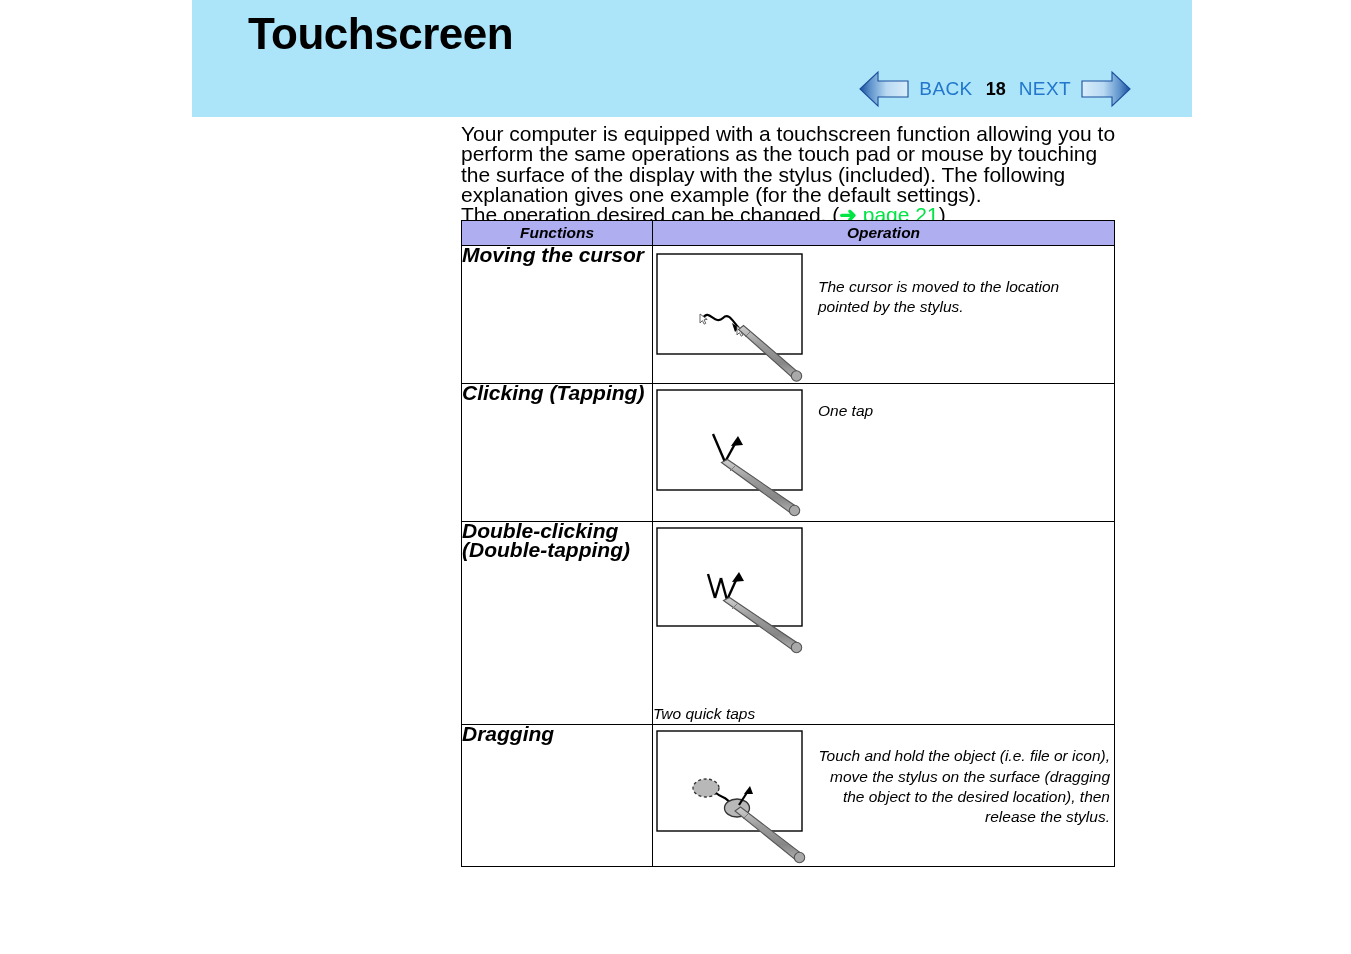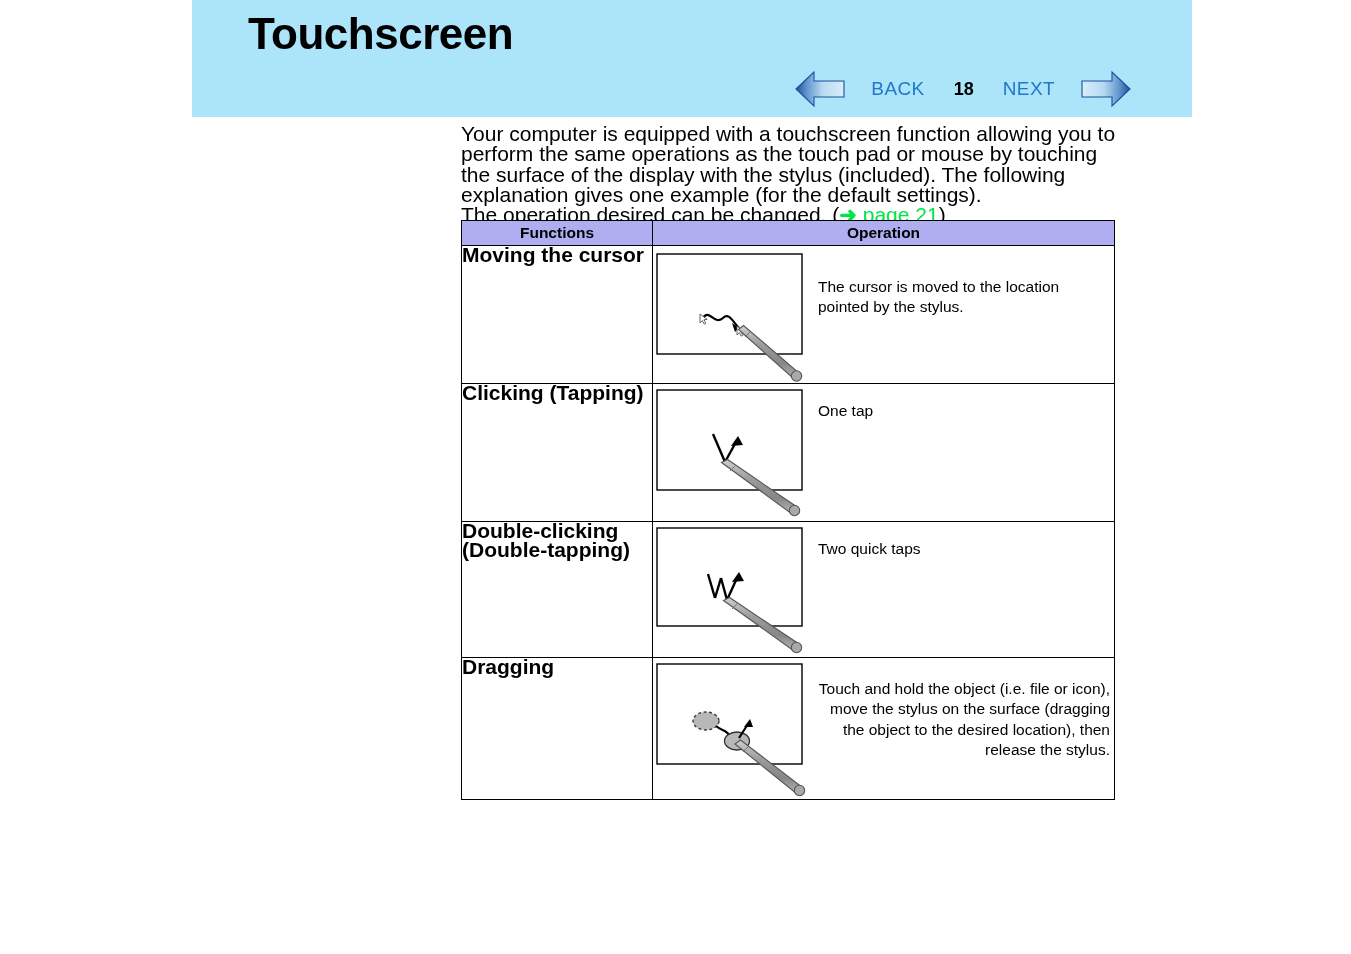--- a/index.html
+++ b/index.html
@@ -38,21 +38,21 @@
   }
 
   
   #pager {
     position: absolute;
     right: 60px;
     top: 66px;
     height: 46px;
     display: flex;
     align-items: center;
-    gap: 16px;
+    gap: 0px;
   }
   .nav-arrow {
     display: block;
   }
   #back-label, #next-label {
     font-size: 19px;
     color: #2277cc;
     font-weight: normal;
     letter-spacing: 0.4px;
     padding: 0 9px;
@@ -85,20 +85,21 @@
   }
 
   
   #ops-table {
     position: absolute;
     left: 461px;
     top: 220px;
     width: 610px;
     border-collapse: collapse;
     table-layout: fixed;
+    font-style: italic;
   }
   #ops-table th, #ops-table td {
     border: 1px solid #000000;
     padding: 0;
     vertical-align: top;
   }
   #ops-table th {
     background: #aeaef0;
     text-align: center;
     font-size: 15.5px;
@@ -133,21 +134,21 @@
     font-size: 15.5px;
     line-height: 20.3px;
     padding-left: 0px;
     padding-right: 4px;
     color: #000;
   }
 
   
   .row-h1 .op-inner { min-height: 137px; }
   .row-h2 .op-inner { min-height: 137px; }
-  .row-h3 .op-inner { min-height: 135px; }
+  .row-h3 .op-inner { min-height: 135px; flex-direction: column; }
   .row-h4 .op-inner { min-height: 141px; text-align: right; }
 
   .row-h1 .op-desc { padding-top: 31px; }
   .row-h2 .op-desc { padding-top: 17px; }
   .row-h3 .op-desc { padding-top: 17px; }
   .row-h4 .op-desc { padding-top: 21px; }
 
   svg { display: block; overflow: visible; }
 </style>
 </head>

